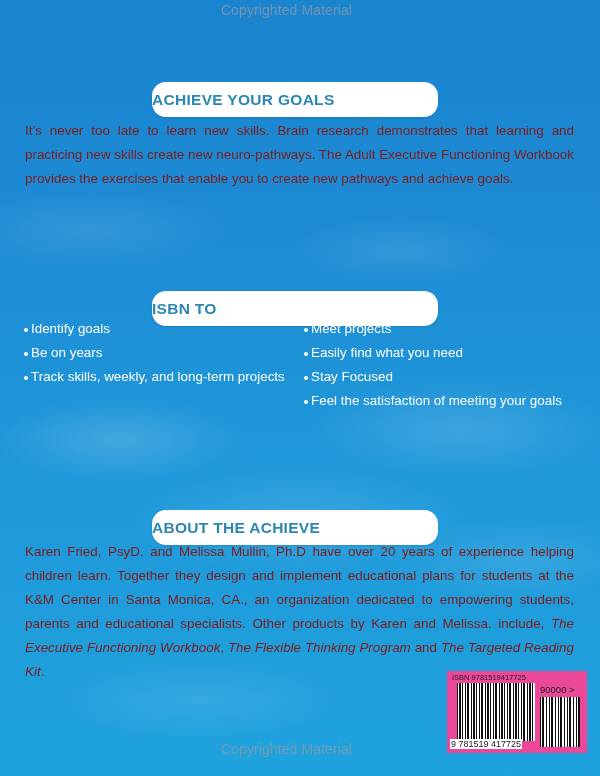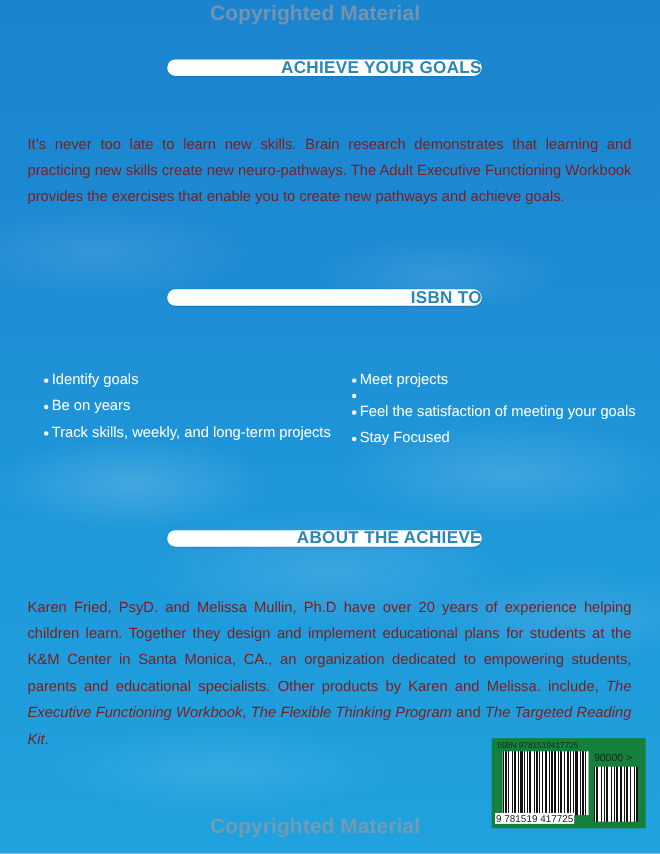--- a/index.html
+++ b/index.html
@@ -20,40 +20,41 @@
         radial-gradient(ellipse 240px 80px at 300px 520px, rgba(255,255,255,0.12), rgba(255,255,255,0) 70%),
         radial-gradient(ellipse 200px 60px at 520px 560px, rgba(255,255,255,0.10), rgba(255,255,255,0) 70%),
         radial-gradient(ellipse 220px 60px at 200px 700px, rgba(255,255,255,0.10), rgba(255,255,255,0) 70%),
         linear-gradient(180deg, #1b84cf 0%, #1d8bd4 30%, #1f98da 60%, #1fa2dd 100%);
     }
     .watermark {
       position: absolute;
       left: 0;
       width: 573px;
       text-align: center;
-      font-size: 19px;
-      font-weight: bold;
+      font-size: 14px;
+      font-weight: normal;
       color: #8f9aa7;
       opacity: 0.75;
       letter-spacing: 0.1px;
     }
     .wm-top { top: 2px; }
     .wm-bottom { top: 741px; }
 
     .banner {
       position: absolute;
       left: 152px;
       width: 286px;
-      height: 15px;
+      height: 35px;
       background: #ffffff;
       border-radius: 14px;
       box-shadow: 0 1px 2px rgba(0,0,0,0.12);
       display: flex;
       align-items: center;
-      justify-content: flex-end;
+      justify-content: flex-start;
+      margin-top: 28px;
     }
     .banner span {
       color: #2a86b4;
       font-weight: bold;
       font-size: 15.5px;
       letter-spacing: 0.3px;
     }
     .banner-achieve { top: 54px; }
     .banner-learn { top: 263px; }
     .banner-about { top: 482px; }
@@ -71,21 +72,21 @@
     .para-achieve { top: 106px; }
     .para-about { top: 527px; }
     .para i { font-style: italic; }
 
     .bullets {
       position: absolute;
       top: 317px;
       color: #ffffff;
       font-size: 13.4px;
       line-height: 24px;
-      margin: 16px;
+      margin: 0;
       padding: 0;
       list-style: none;
     }
     .bullets-left { left: 24px; }
     .bullets-right { left: 304px; }
     .bullets li {
       white-space: nowrap;
       display: flex;
       align-items: center;
     }
@@ -98,21 +99,21 @@
       margin-right: 3px;
       margin-top: 1px;
     }
 
     .barcode-box {
       position: absolute;
       left: 447px;
       top: 671px;
       width: 140px;
       height: 82px;
-      background: #15803d;
+      background: #ec4899;
     }
     .isbn-label {
       position: absolute;
       left: 5px;
       top: 2px;
       font-size: 7.5px;
       color: #222;
       font-family: "Liberation Sans", sans-serif;
       letter-spacing: 0;
     }
@@ -188,28 +189,29 @@
       <span>Track skills, weekly, and long-term projects</span>
     </li>
 </ul>
 <ul class="bullets bullets-right">
   <li>
       <span class="dot"></span>
       <span>Meet projects</span>
     </li>
   <li>
       <span class="dot"></span>
+      <span>Easily find what you need</span>
+    </li>
+  <li>
+      <span class="dot"></span>
+      <span>Stay Focused</span>
     </li>
   <li>
       <span class="dot"></span>
       <span>Feel the satisfaction of meeting your goals</span>
-    </li>
-  <li>
-      <span class="dot"></span>
-      <span>Stay Focused</span>
     </li>
 </ul>
 
 <div class="banner banner-about">
   <span>ABOUT THE ACHIEVE</span>
 </div>
 <p class="para para-about"><span>Karen Fried, PsyD. and Melissa Mullin, Ph.D have over 20 years of experience helping children learn. Together they design and implement educational plans for students at the K&amp;M Center in Santa Monica, CA., an organization dedicated to empowering students, parents and  educational specialists. Other products by Karen and Melissa. include, </span><i>The Executive Functioning Workbook</i><span>, </span><i>The Flexible Thinking Program</i><span> and </span><i>The Targeted Reading Kit</i><span>.</span></p>
 
 <div class="barcode-box">
   <div class="isbn-label">ISBN 9781519417725</div>

